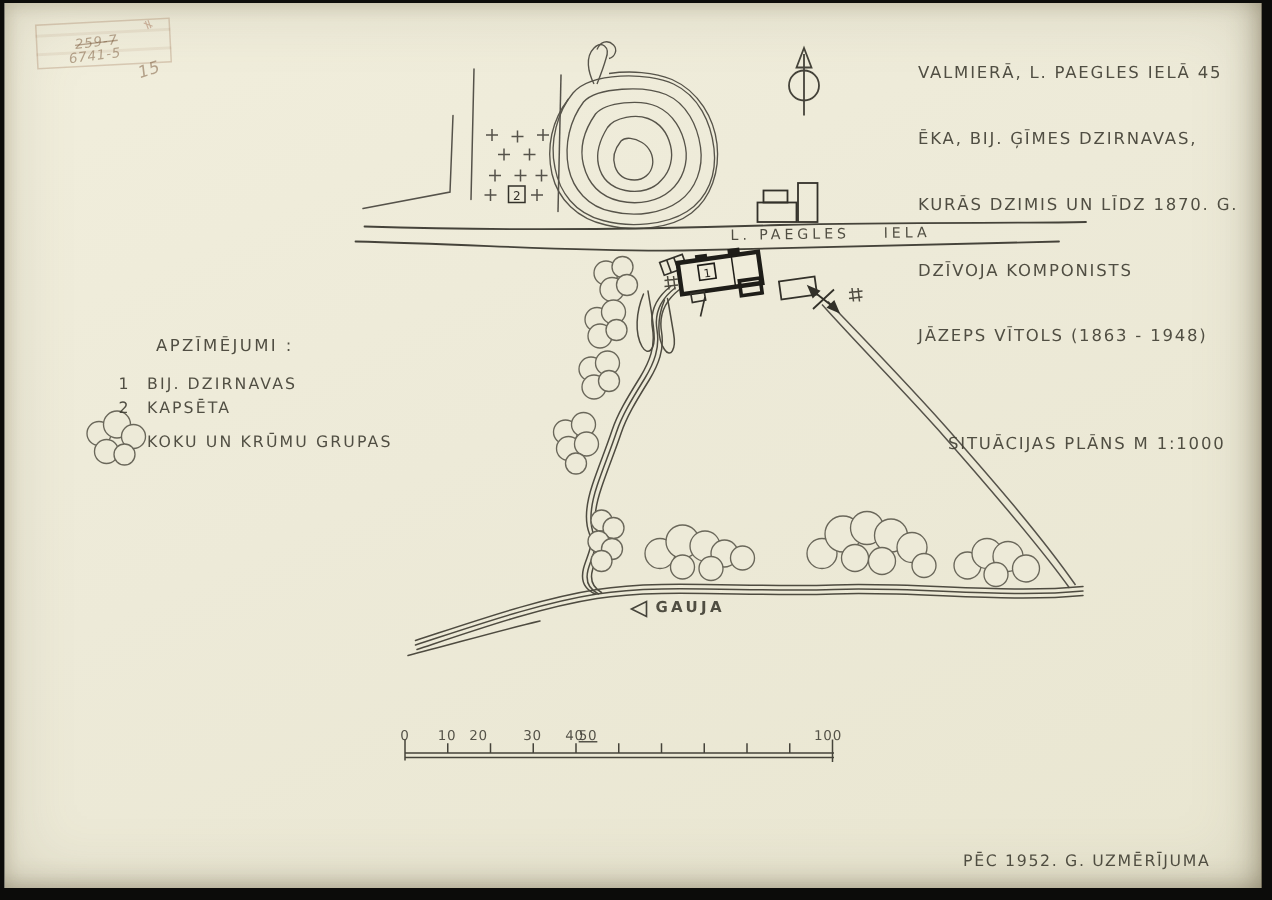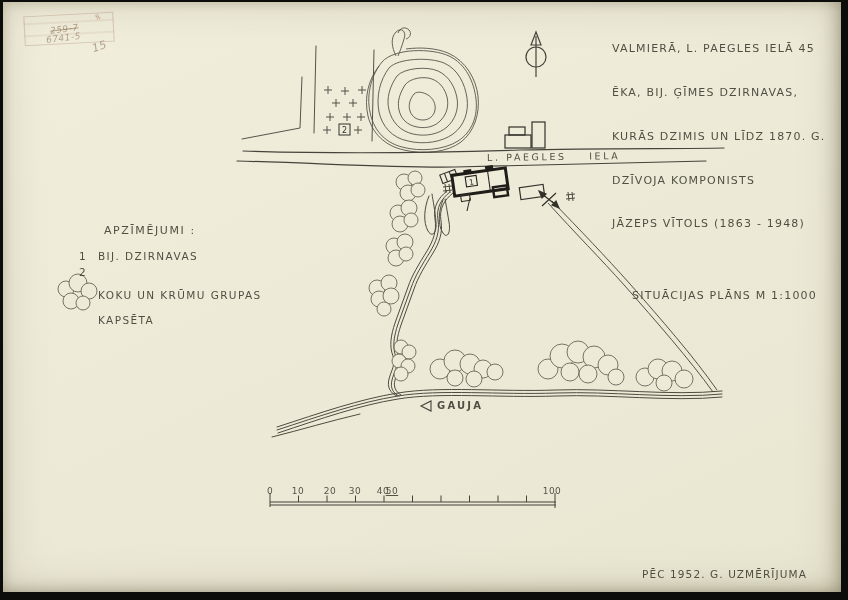--- a/index.html
+++ b/index.html
@@ -216,28 +216,28 @@
     <div>KURĀS DZIMIS UN LĪDZ 1870. G.</div>
     <div>DZĪVOJA KOMPONISTS</div>
     <div>JĀZEPS VĪTOLS (1863 - 1948)</div>
     <div class="title-line6">SITUĀCIJAS PLĀNS M 1:1000</div>
   </div>
 
   <div class="txt legend-heading">APZĪMĒJUMI :</div>
   <span class="txt legend-item legend-num" style="top:249px;">1</span>
   <span class="txt legend-item legend-label" style="top:249px;">BIJ. DZIRNAVAS</span>
   <span class="txt legend-item legend-num" style="top:265px;">2</span>
-  <span class="txt legend-item legend-label" style="top:265px;margin-top:48px;">KAPSĒTA</span>
+  <span class="txt legend-item legend-label" style="top:265px;">KAPSĒTA</span>
   <span class="txt legend-item legend-label" style="top:288px;">KOKU UN KRŪMU GRUPAS</span>
 
   <div class="txt street-label">L. PAEGLES    IELA</div>
   <div class="txt gauja-label">GAUJA</div>
 
   <span class="scale-num" style="left:270px;">0</span>
   <span class="scale-num" style="left:298px;">10</span>
-  <span class="scale-num" style="left:330px;">20</span>
+  <span class="scale-num" style="left:319px;">20</span>
   <span class="scale-num" style="left:355px;">30</span>
   <span class="scale-num" style="left:383px;">40</span>
   <span class="scale-num" style="left:392px;text-decoration:underline;">50</span>
   <span class="scale-num" style="left:552px;text-align:right;">100</span>
 
   <div class="txt footer-note">PĒC 1952. G. UZMĒRĪJUMA</div>
 </div>
 
 </body></html>

